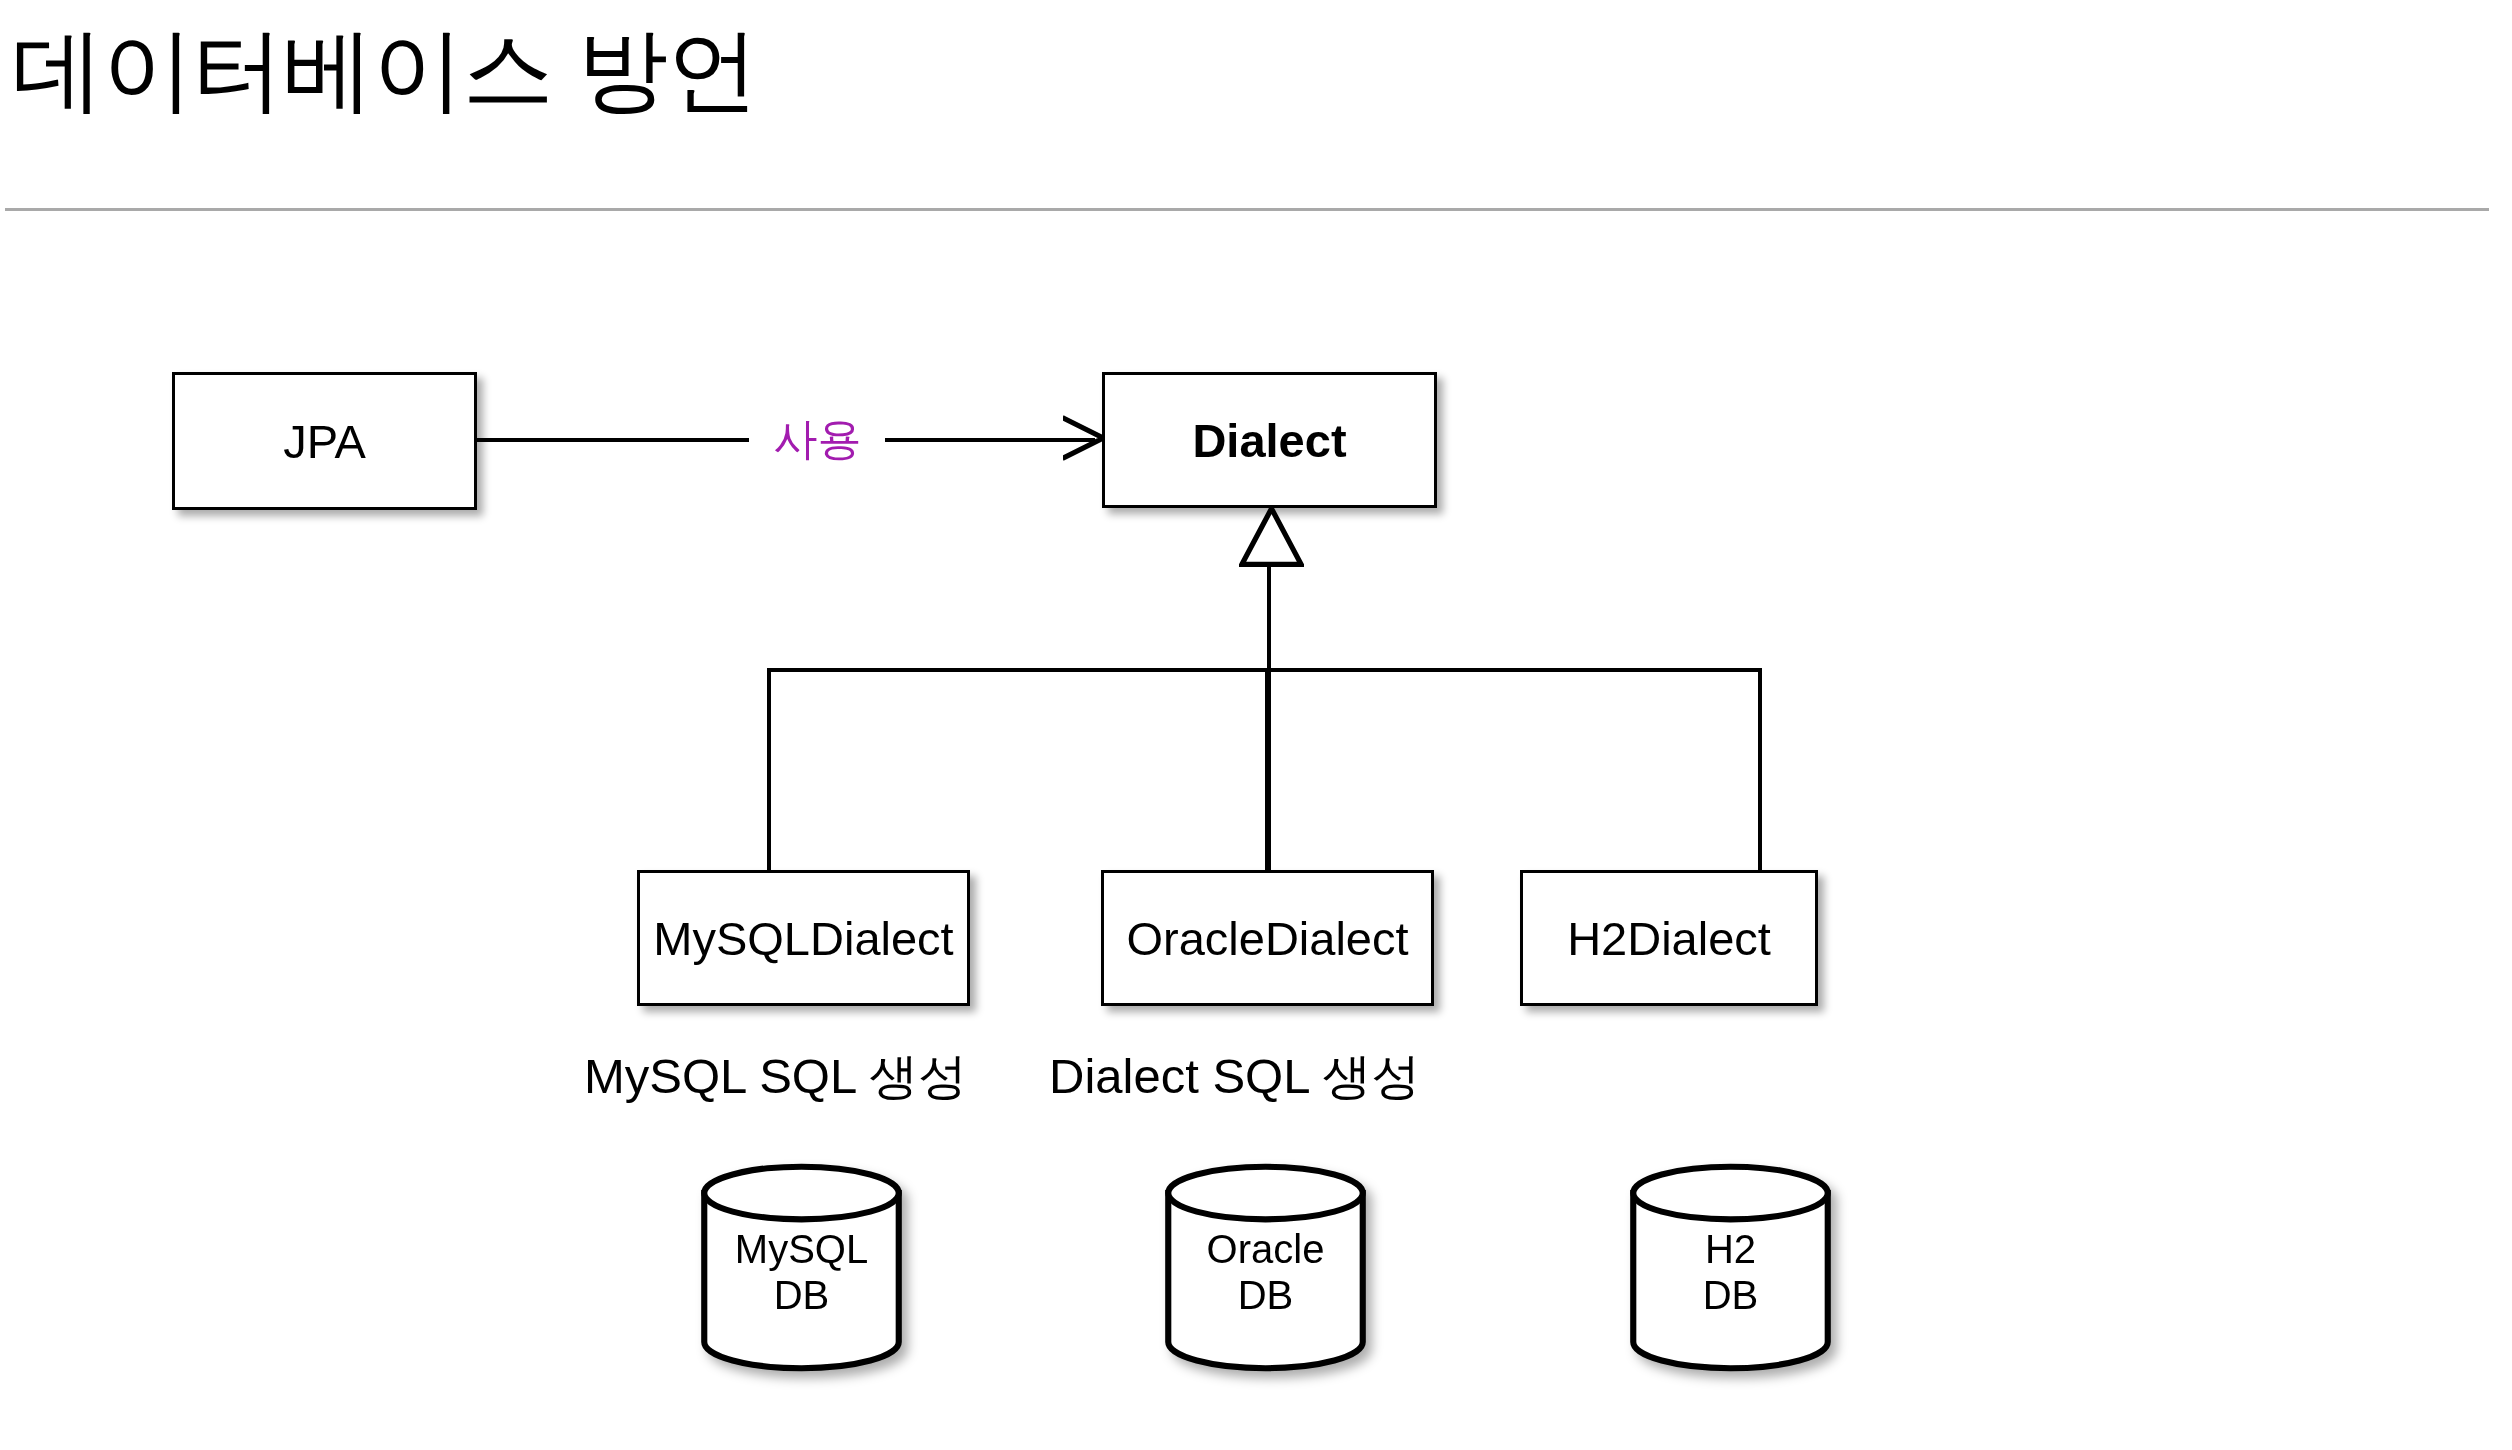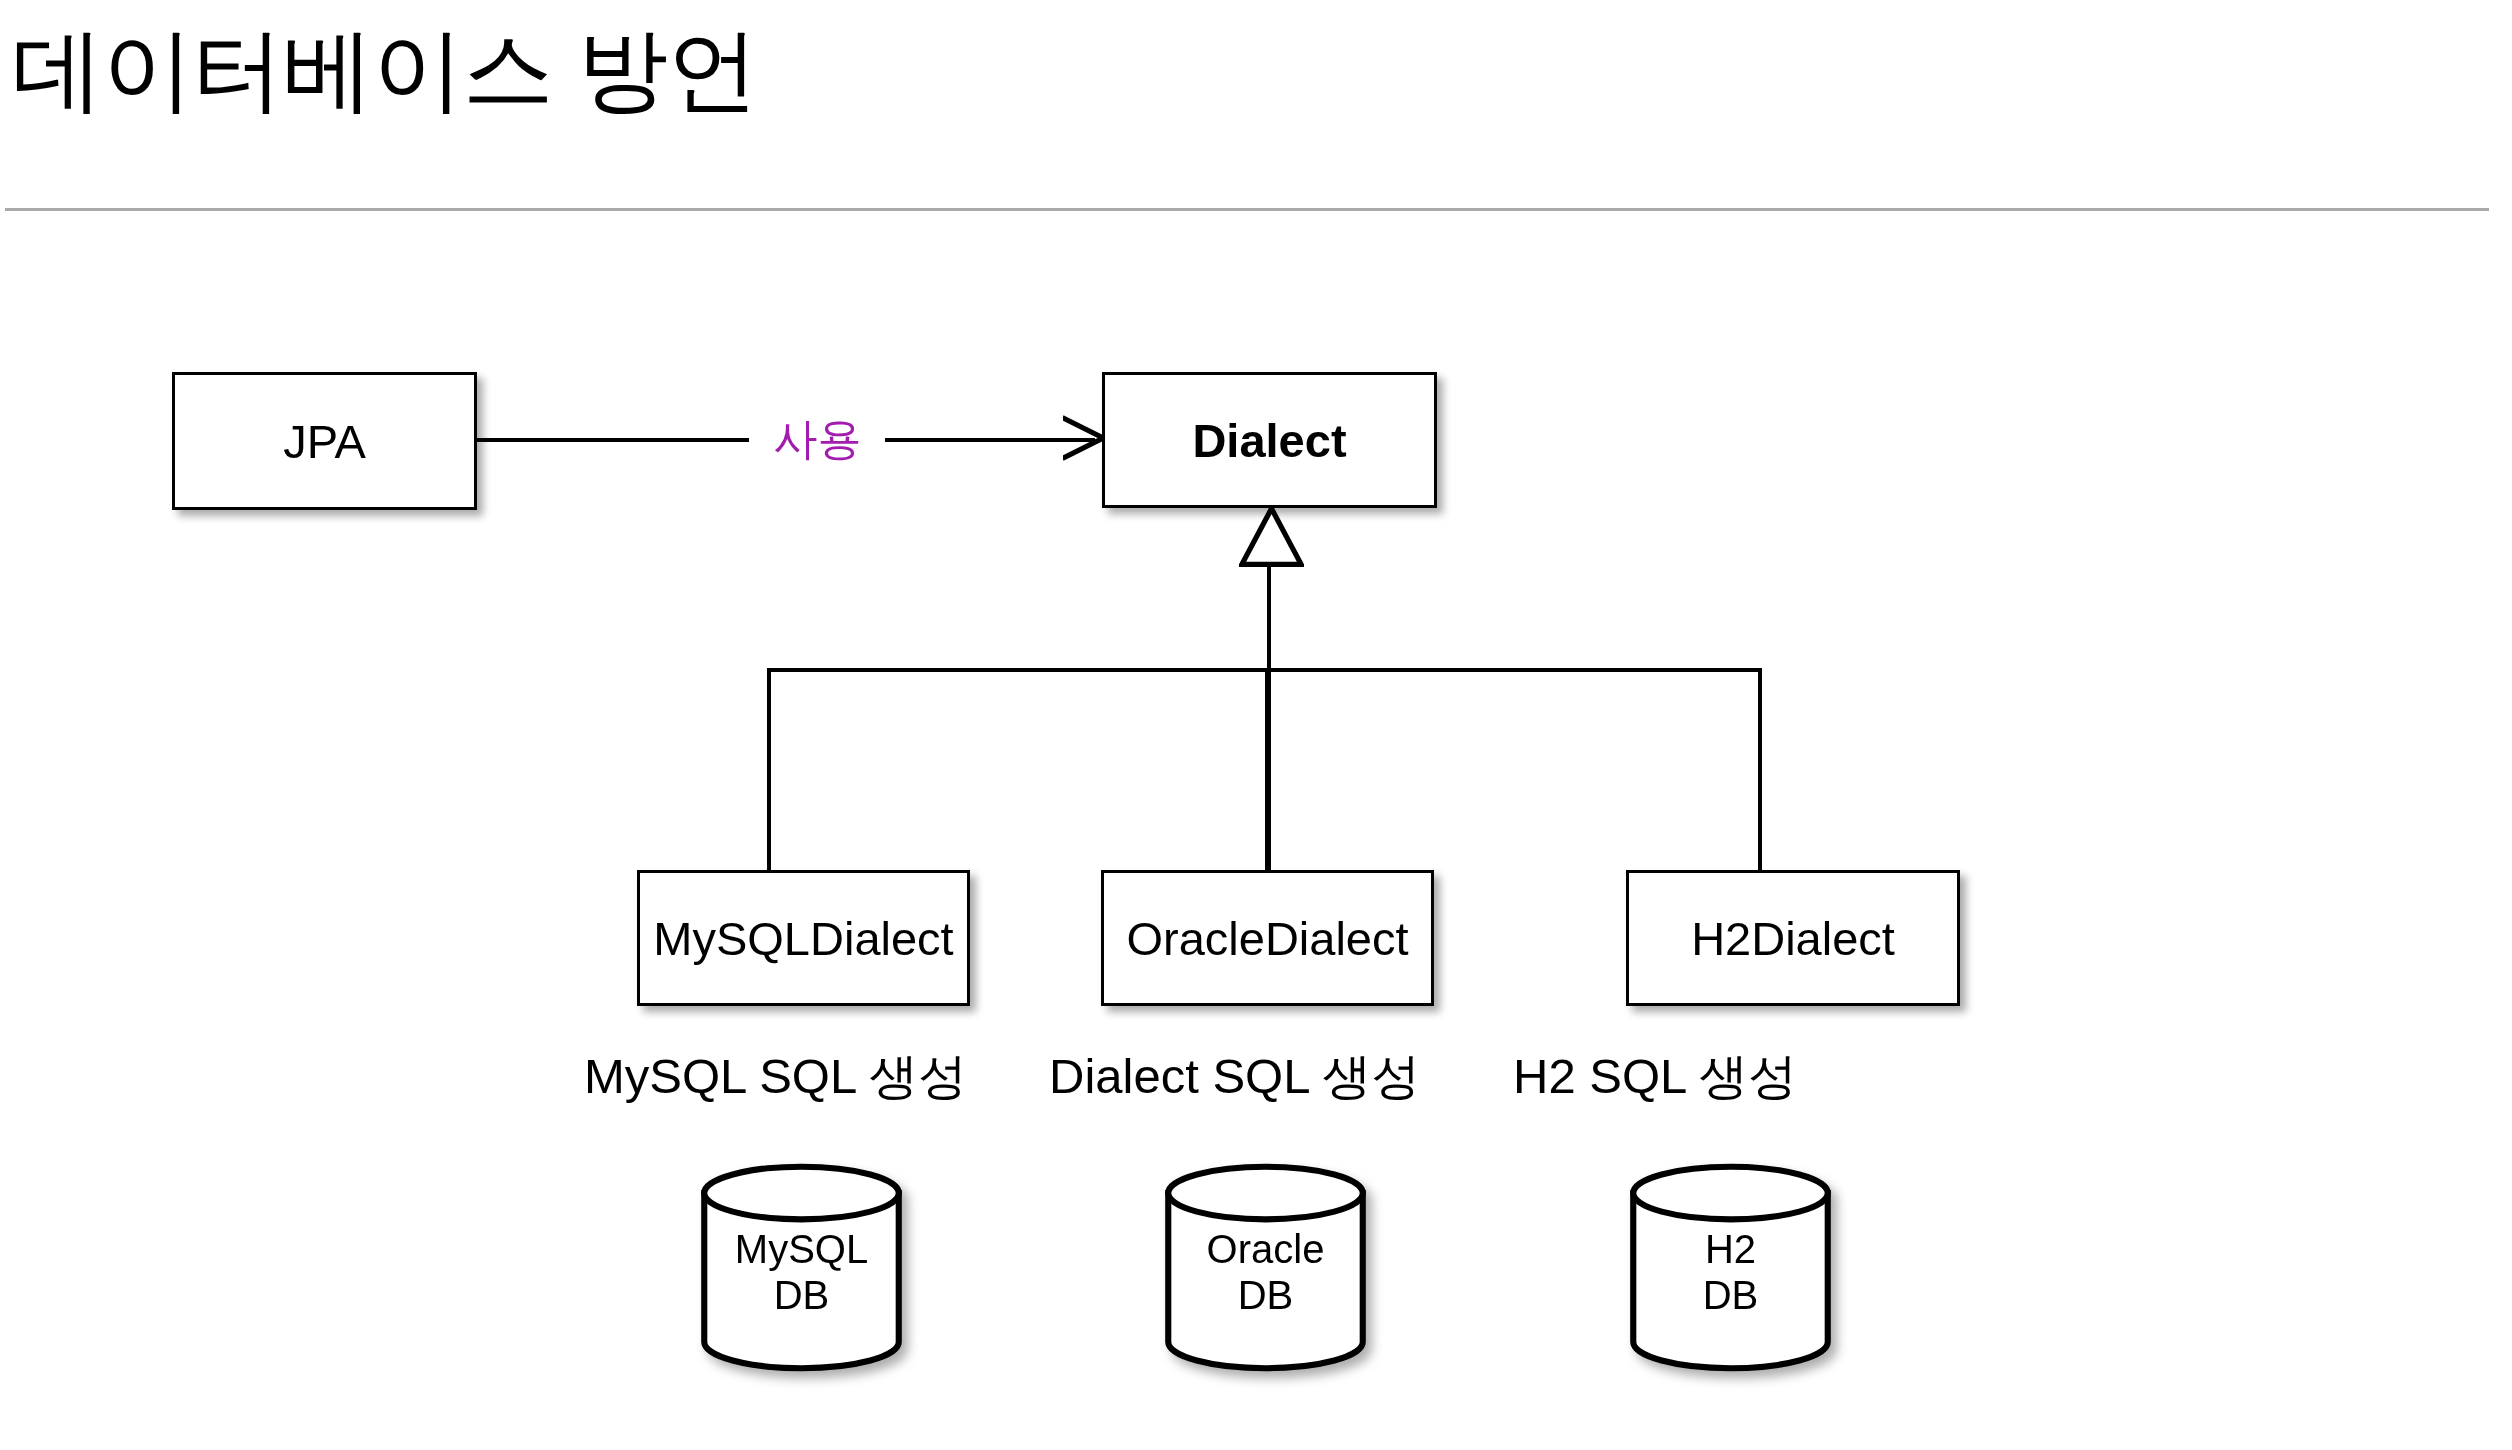--- a/index.html
+++ b/index.html
@@ -65,21 +65,21 @@
     line-height: 51px;
     color: #000000;
     white-space: nowrap;
   }
   .node-label.bold { font-weight: 700; }
 
   #box-jpa      { left: 172px;  top: 372px;  width: 305px; height: 138px; }
   #box-dialect  { left: 1102px; top: 372px;  width: 335px; height: 136px; }
   #box-mysql-dialect  { left: 637px;  top: 870px; width: 333px; height: 136px; }
   #box-oracle-dialect { left: 1101px; top: 870px; width: 333px; height: 136px; text-align: right; }
-  #box-h2-dialect     { left: 1626px; top: 870px; width: 334px; height: 136px; }
+  #box-h2-dialect     { left: 1520px; top: 870px; width: 298px; height: 136px; }
 
   
   .line-h {
     position: absolute;
     height: 4.4px;
     background: #000000;
   }
   .line-v {
     position: absolute;
     width: 4.4px;
@@ -199,21 +199,20 @@
     </div>
     <div class="node-box" id="box-oracle-dialect">
       <span class="node-label">OracleDialect</span>
     </div>
     <div class="node-box" id="box-h2-dialect">
       <span class="node-label">H2Dialect</span>
     </div>
 
     <div class="gen-caption" id="caption-mysql">MySQL SQL 생성</div>
     <div class="gen-caption" id="caption-oracle">Dialect SQL 생성</div>
-    <div class="gen-caption" id="caption-h2">H2 SQL 생성</div>
 
     <div class="db-cylinder" id="db-mysql">
       <svg width="205" height="205" viewBox="0 0 234 234">
         <defs>
           <filter id="cylshadow1" x="-25%" y="-25%" width="160%" height="160%">
             <feDropShadow dx="7" dy="8" stdDeviation="6" flood-color="#000000" flood-opacity="0.32"></feDropShadow>
           </filter>
         </defs>
         <g filter="url(#cylshadow1)">
           <path d="M6,32 L6,202 A111,30 0 0,0 228,202 L228,32 Z" fill="#ffffff" stroke="#000000" stroke-width="7"></path>

